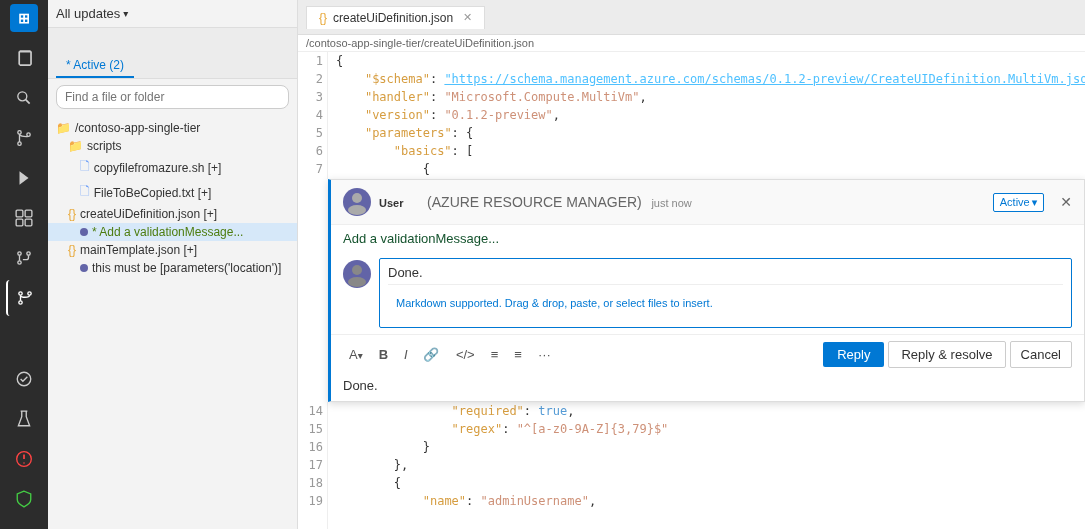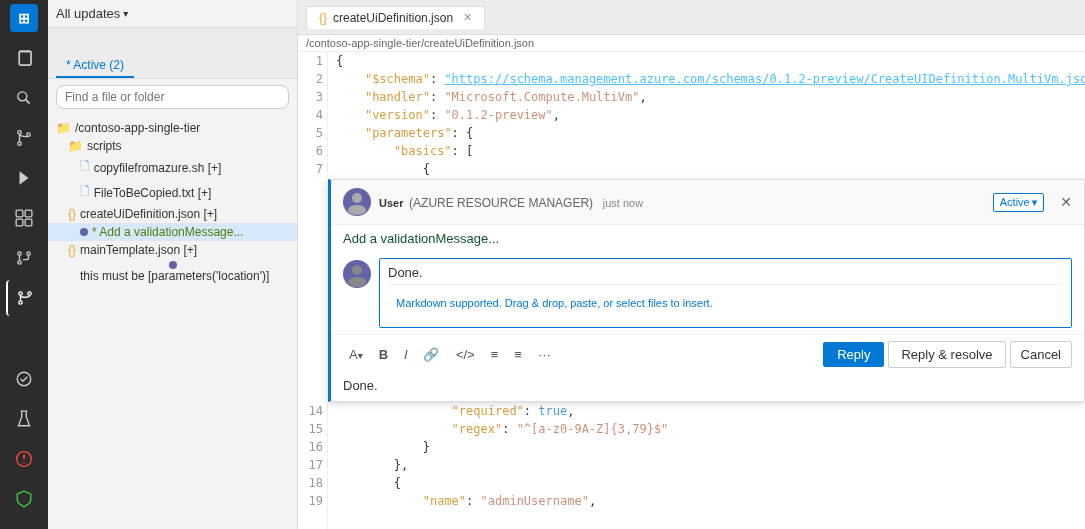--- a/index.html
+++ b/index.html
@@ -147,21 +147,21 @@
       display: flex; align-items: center; padding: 8px 12px; gap: 8px;
       background: #f9f9f9; border-bottom: 1px solid #eee;
     }
     .avatar {
       width: 28px; height: 28px; border-radius: 50%;
       background: #6264a7; display: flex; align-items: center; justify-content: center;
       color: #fff; font-size: 12px; flex-shrink: 0; overflow: hidden;
     }
     .comment-meta { flex: 1; }
     .comment-user { font-weight: 600; font-size: 11px; color: #333; display: inline; }
-    .comment-role { font-size: 12px; color: #666; margin-left: 2px; }
+    .comment-role { font-size: 14px; color: #666; margin-left: 20px; }
     .comment-time { font-size: 11px; color: #888; margin-left: 6px; }
     .comment-active {
       background: #fff; border: 1px solid #0078d4; border-radius: 2px;
       padding: 2px 6px; font-size: 11px; color: #0078d4; cursor: pointer;
       display: flex; align-items: center; gap: 2px;
     }
     .comment-close { position: absolute; right: 8px; top: 8px; cursor: pointer; color: #666; font-size: 14px; }
     .comment-text { padding: 6px 12px; font-size: 13px; color: #14532d; }
     .reply-area { padding: 6px 12px; }
     .reply-box {
@@ -339,21 +339,21 @@
     </div>
 
     <div class="tree-item">
       <span class="indent1" style="display:flex;align-items:center;">
         <span class="tree-icon json-icon">{}</span>
         <span> mainTemplate.json [+]</span>
       </span>
     </div>
 
     <div class="tree-item">
-      <span class="indent2" style="display:flex;align-items:center;flex-direction:column;">
+      <span class="indent2" style="display:flex;align-items:center;">
         <span class="comment-dot"></span>
         <span>this must be [parameters('location')]</span>
       </span>
     </div>
   </div>
 </div>
 
 <div class="main-area">
 
   <div class="editor-tabs">

